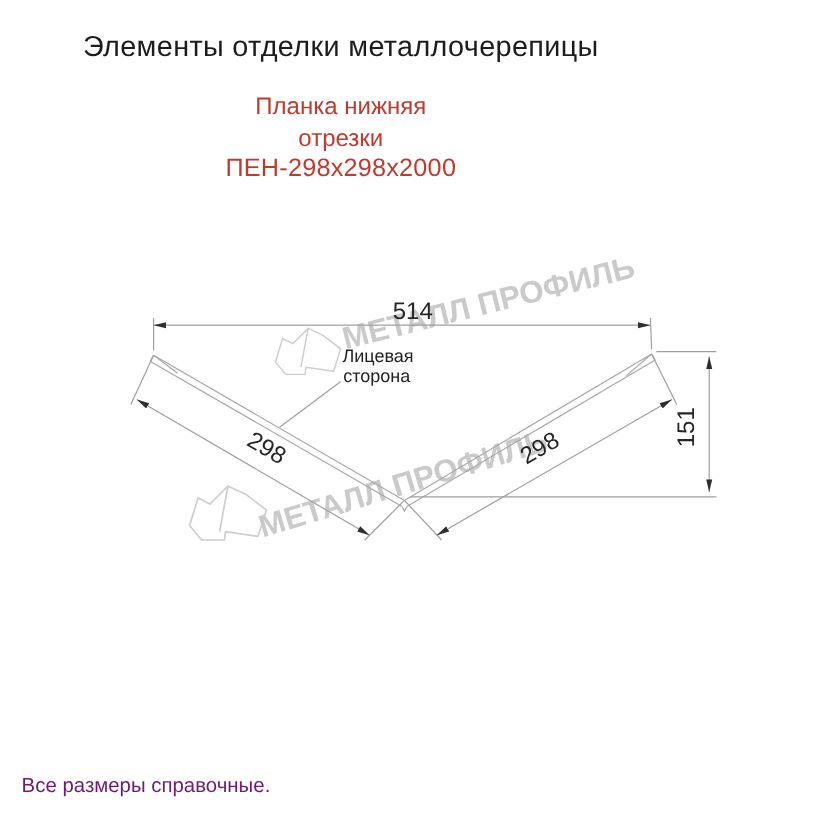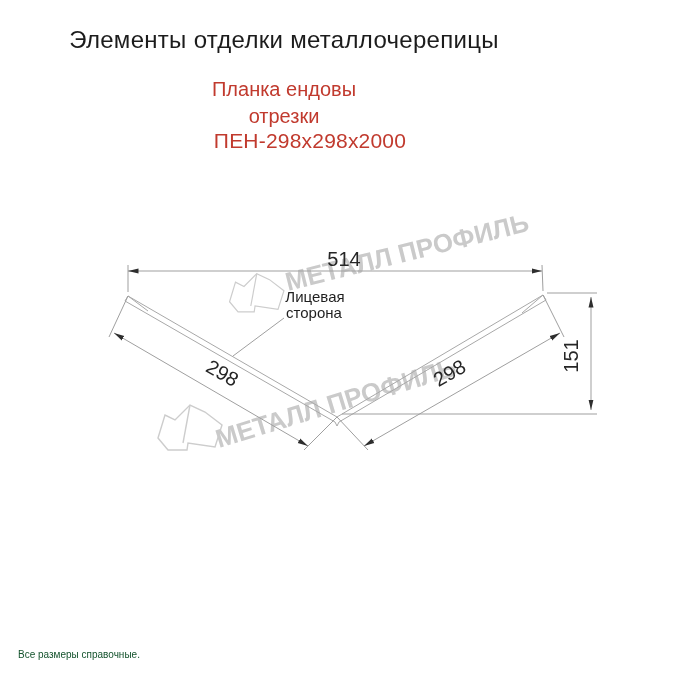--- a/index.html
+++ b/index.html
@@ -3,37 +3,37 @@
 <meta charset="utf-8">
 <style>
   html,body{margin:0;padding:0;}
   body{
     width:700px;height:700px;position:relative;background:#ffffff;
     font-family:"Liberation Sans",sans-serif;overflow:hidden;
   }
   .hdr{position:absolute;left:0;width:568px;text-align:center;}
   .title{top:26px;font-size:24px;letter-spacing:.3px;color:#1c1c1c;}
   .subtitle{top:76px;font-size:20px;line-height:27px;color:#c13a2e;}
-  .code{top:129px;font-size:21px;letter-spacing:.2px;color:#c13a2e;padding-left:26px;}
-  .footer{position:absolute;left:18px;top:646px;font-size:10px;line-height:18px;color:#14532d;}
+  .code{top:129px;font-size:21px;letter-spacing:.2px;color:#c13a2e;}
+  .footer{position:absolute;left:18px;top:646px;font-size:17px;line-height:18px;color:#701a75;}
   svg{position:absolute;left:0;top:0;}
   .dimline,.extline{stroke:#9f9f9f;stroke-width:1;fill:none;}
   .profline{stroke:#a8a8a8;stroke-width:1;fill:none;}
   .dimtext{fill:#262626;font-size:20px;font-family:"Liberation Sans",sans-serif;}
   .lbltext{fill:#1f1f1f;font-size:15px;font-family:"Liberation Sans",sans-serif;}
   .wmtext{fill:#cacaca;font-size:26px;font-weight:bold;font-family:"Liberation Sans",sans-serif;}
   .wmhouse{stroke:#cdcdcd;stroke-width:1.4;fill:#ffffff;}
 </style>
 </head>
 <body>
 
 <div class="hdr title">Элементы отделки металлочерепицы</div>
 
 <div class="hdr subtitle">
-  <div>Планка ендовы</div>
+  <div>Планка нижняя</div>
   <div>отрезки</div>
 </div>
 
 <div class="hdr code">ПЕН-298х298х2000</div>
 
 <svg width="700" height="700" viewBox="0 0 700 700">
   <defs>
     <marker id="arr" markerWidth="12" markerHeight="8" refX="10.5" refY="3.5" orient="auto-start-reverse" markerUnits="userSpaceOnUse">
       <polygon points="0,1 10.5,3.5 0,6" fill="#2e2e2e"></polygon>
     </marker>

